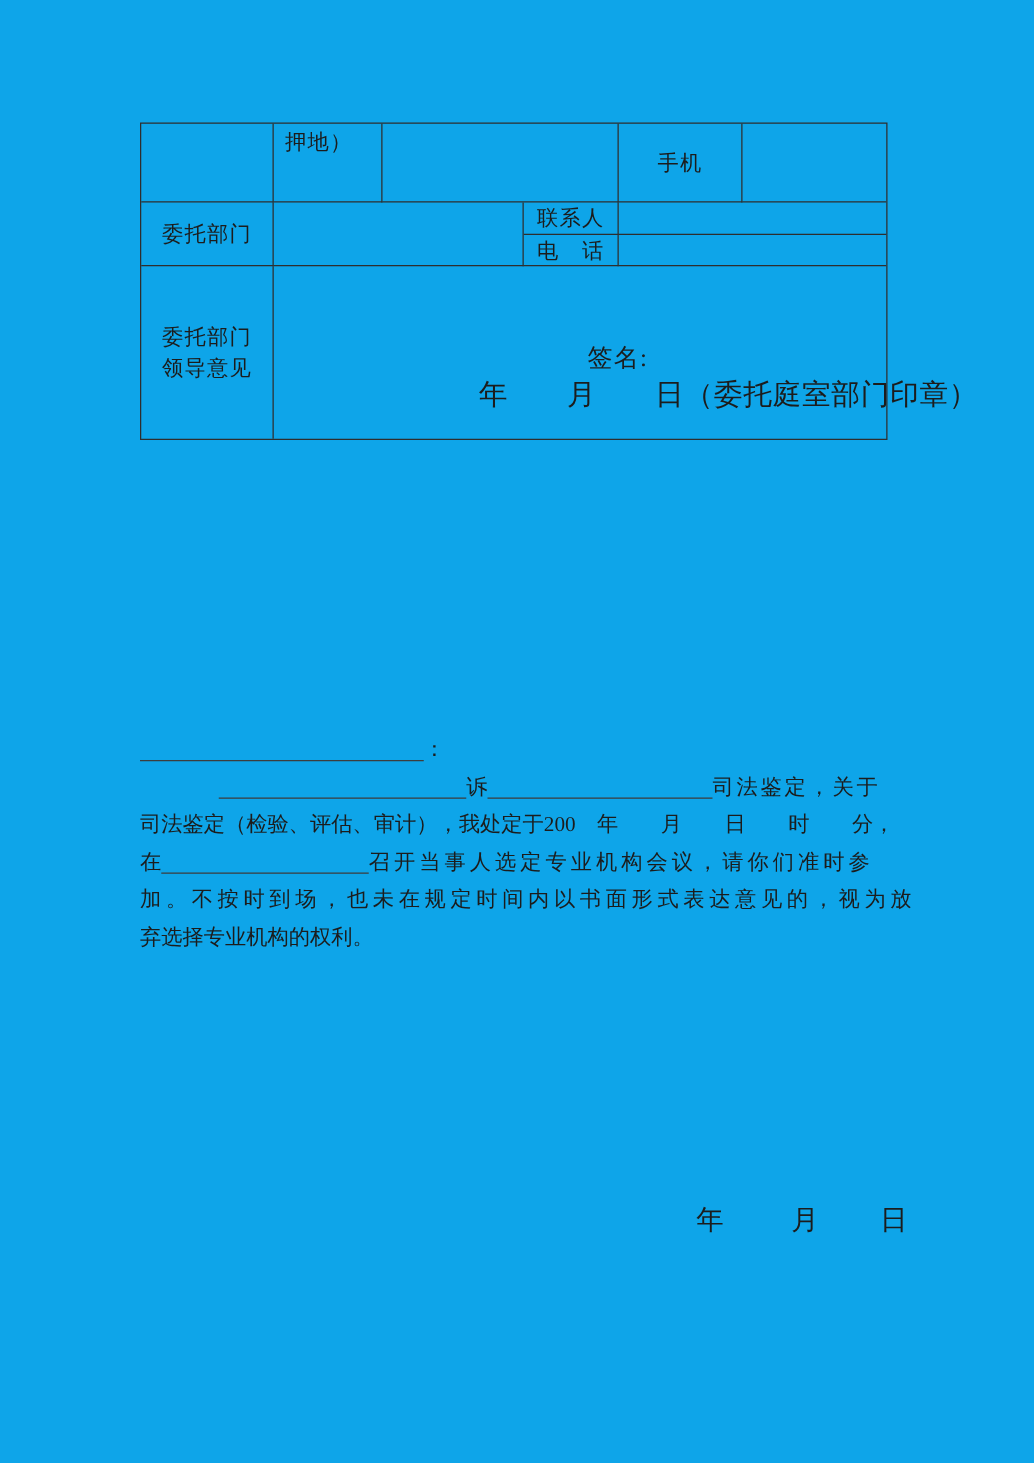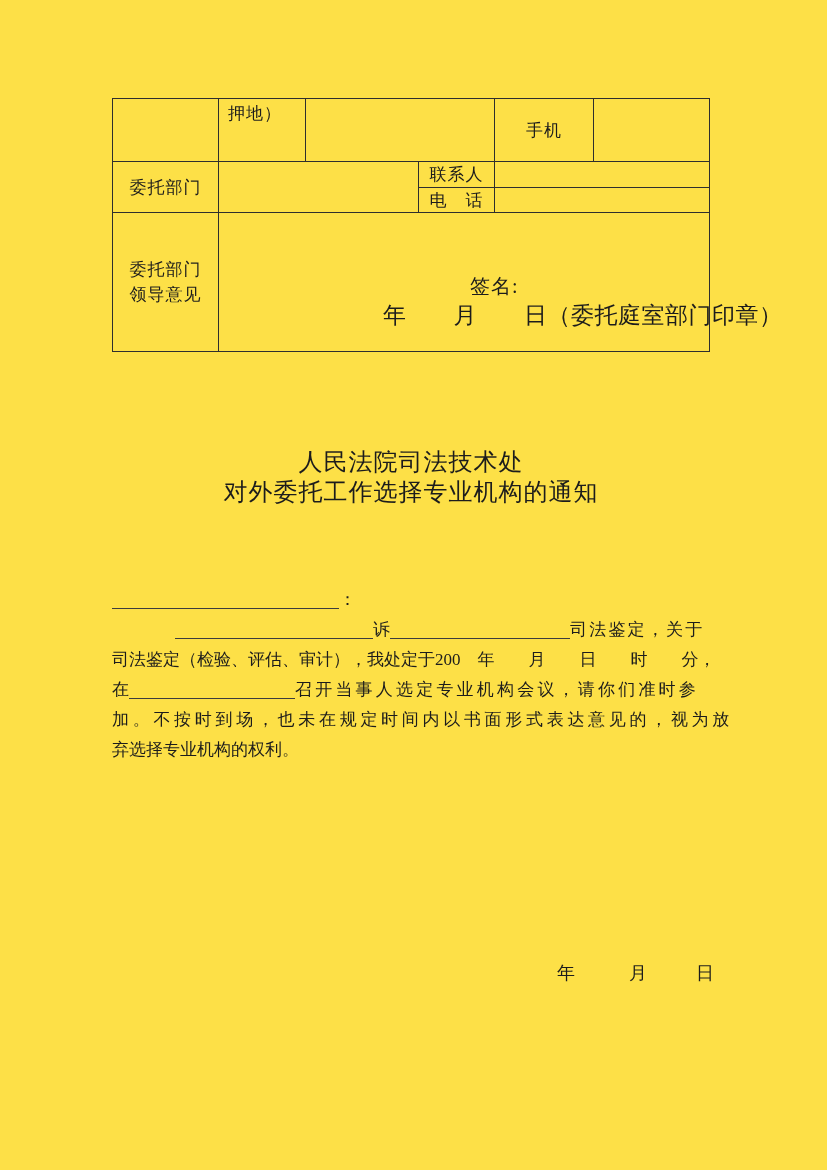--- a/index.html
+++ b/index.html
@@ -1,17 +1,17 @@
 <!DOCTYPE html>
 <html><head>
 <meta charset="utf-8">
 <style>
   html,body{margin:0;padding:0;background:#fff;}
   .page{
-    position:relative;width:827px;height:1170px;background:#fde047;
+    position:relative;width:827px;height:1170px;background:#0ea5e9;
     font-family:"Liberation Serif","DejaVu Serif",serif;
     color:#1c1c1c;overflow:hidden;
   }
   
   .ft{
     position:absolute;left:112px;top:98px;width:598px;height:254px;
     display:grid;
     grid-template-columns:106px 87px 113px 76px 99px 115px;
     grid-template-rows:63px 26px 25px 138px;
     border:1px solid #2e2e2e;box-sizing:border-box;
@@ -39,21 +39,21 @@
     font-size:17px;line-height:30px;
   }
   .line{white-space:pre;height:30px}
   .blank{display:inline-block;border-bottom:1px solid #3d3d3d;height:1em;vertical-align:-4px}
   .w227{width:227px}.w198{width:198px}.w180{width:180px}.w166{width:166px}
   .ind{margin-left:63px}
   .ls22{letter-spacing:2.2px}
   .ls32{letter-spacing:3.2px}
   .ls37{letter-spacing:3.7px}
   
-  .footer-date{position:absolute;left:557px;top:961px;font-size:18px}
+  .footer-date{position:absolute;left:557px;top:961px;font-size:22px}
   .fm{margin:0 49px 0 54px}
 </style>
 </head>
 <body>
 
 <div class="page">
 
   <div class="ft">
     <div class="c" style="grid-area:1/1/2/2"></div>
     <div class="c tl" style="grid-area:1/2/2/3">押地）</div>
@@ -71,24 +71,20 @@
     <div class="c two-line nbb" style="grid-area:4/1/5/2">
       <span>委托部门</span>
       <span>领导意见</span>
     </div>
     <div class="c nbr nbb rel" style="grid-area:4/2/5/7">
       <span class="sig">签名:</span>
       <span class="stamp">年　　月　　日（委托庭室部门印章）</span>
     </div>
   </div>
 
-  <div class="doc-title">
-    <div>人民法院司法技术处</div>
-    <div>对外委托工作选择专业机构的通知</div>
-  </div>
 
   <div class="body-text">
     <div class="line"><span class="blank w227"></span><span>：</span></div>
     <div class="line"><span class="blank w198 ind"></span><span>诉</span><span class="blank w180"></span><span class="ls22">司法鉴定，关于</span></div>
     <div class="line">司法鉴定（检验、评估、审计），我处定于200　年　　月　　日　　时　　分，</div>
     <div class="line"><span>在</span><span class="blank w166"></span><span class="ls32">召开当事人选定专业机构会议，请你们准时参</span></div>
     <div class="line ls37">加。不按时到场，也未在规定时间内以书面形式表达意见的，视为放</div>
     <div class="line">弃选择专业机构的权利。</div>
   </div>
 

